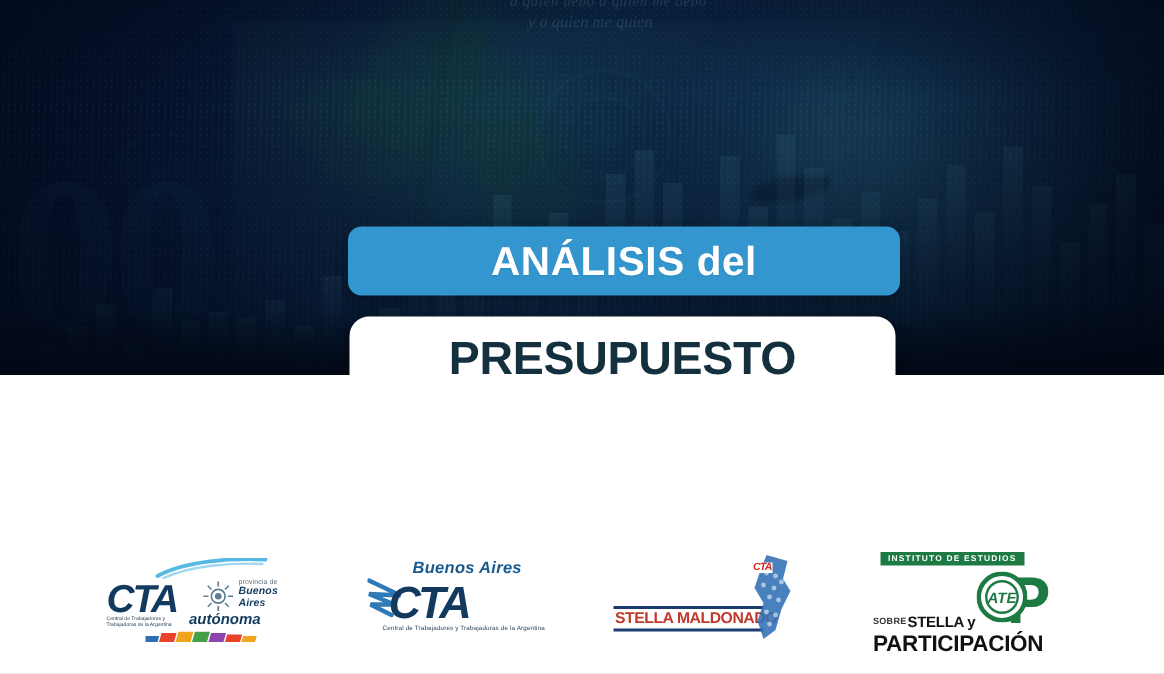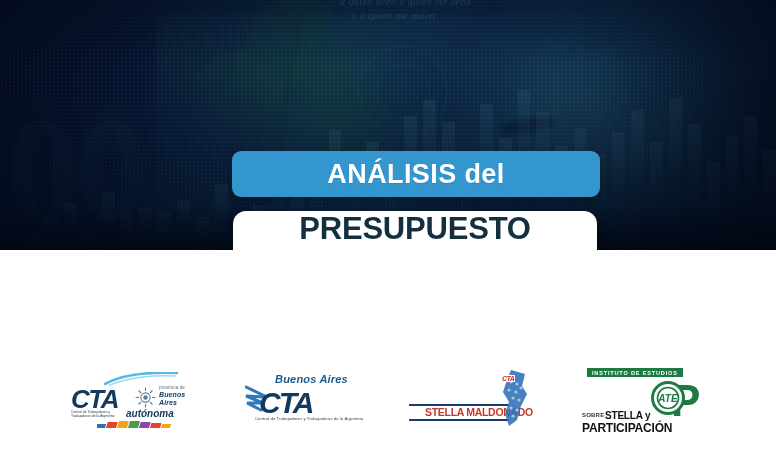--- a/index.html
+++ b/index.html
@@ -206,21 +206,21 @@
     text-shadow: 0 1px 1px rgba(0,0,0,0.10);
   }
 
   .banner-white {
     position: absolute;
     left: 233px; top: 211px;
     width: 364px; height: 55px;
     background: #ffffff;
     border-radius: 13px;
     display: flex;
-    align-items: flex-start;
+    align-items: center;
     justify-content: center;
     gap: 13px;
     box-shadow: 0 4px 12px rgba(0,0,0,0.38);
   }
   .banner-white .w1 {
     color: #14303f;
     font-size: 31px;
     font-weight: 700;
     letter-spacing: -.2px;
     white-space: nowrap;
@@ -294,21 +294,21 @@
     font-size: 4.2px; color: #2a4258; letter-spacing: .1px;
   }
 
   
   .l3 { width: 126px; height: 58px; }
   .l3 .name {
     position: absolute; left: 0px; top: 11px;
     font-size: 23px; font-weight: 700; color: #1a3c70; letter-spacing: 0px;
   }
   .l3 .sub {
-    position: absolute; left: 16px; top: 34px;
+    position: absolute; left: 1px; top: 34px;
     font-size: 10.5px; font-weight: 700; color: #c0392b; letter-spacing: -.3px;
   }
   .l3 .rule { position:absolute; left:0; top:32px; width:100px; height:1.6px; background:#1a3c70; }
   .l3 .rule2 { position:absolute; left:0; top:47px; width:100px; height:1.6px; background:#1a3c70; }
   .l3 .map { position: absolute; left: 82px; top: -4px; width: 44px; height: 60px; }
   .l3 .cta-tag {
     position: absolute; left: 92px; top: 3px;
     font-size: 7px; font-weight: 700; font-style: italic; color: #d02b20;
     background: #ffffff; padding: 0 1px; letter-spacing: -.5px;
   }
@@ -332,21 +332,21 @@
   .l4 .sobre {
     position: absolute; left: 3px; top: 44px;
     font-size: 6px; font-weight: 700; color: #333333; letter-spacing: .2px;
   }
   .l4 .estado {
     position: absolute; left: 26px; top: 42px;
     font-size: 10px; font-weight: 700; color: #111111; letter-spacing: -.2px;
   }
   .l4 .part {
     position: absolute; left: 3px; top: 53px;
-    font-size: 12px; font-weight: 700; color: #111111; letter-spacing: -.2px;
+    font-size: 15px; font-weight: 700; color: #111111; letter-spacing: -.2px;
   }
 </style>
 </head>
 <body>
 
 <div id="page">
 
   <div class="hero">
 
     <div class="bn-base"></div>

